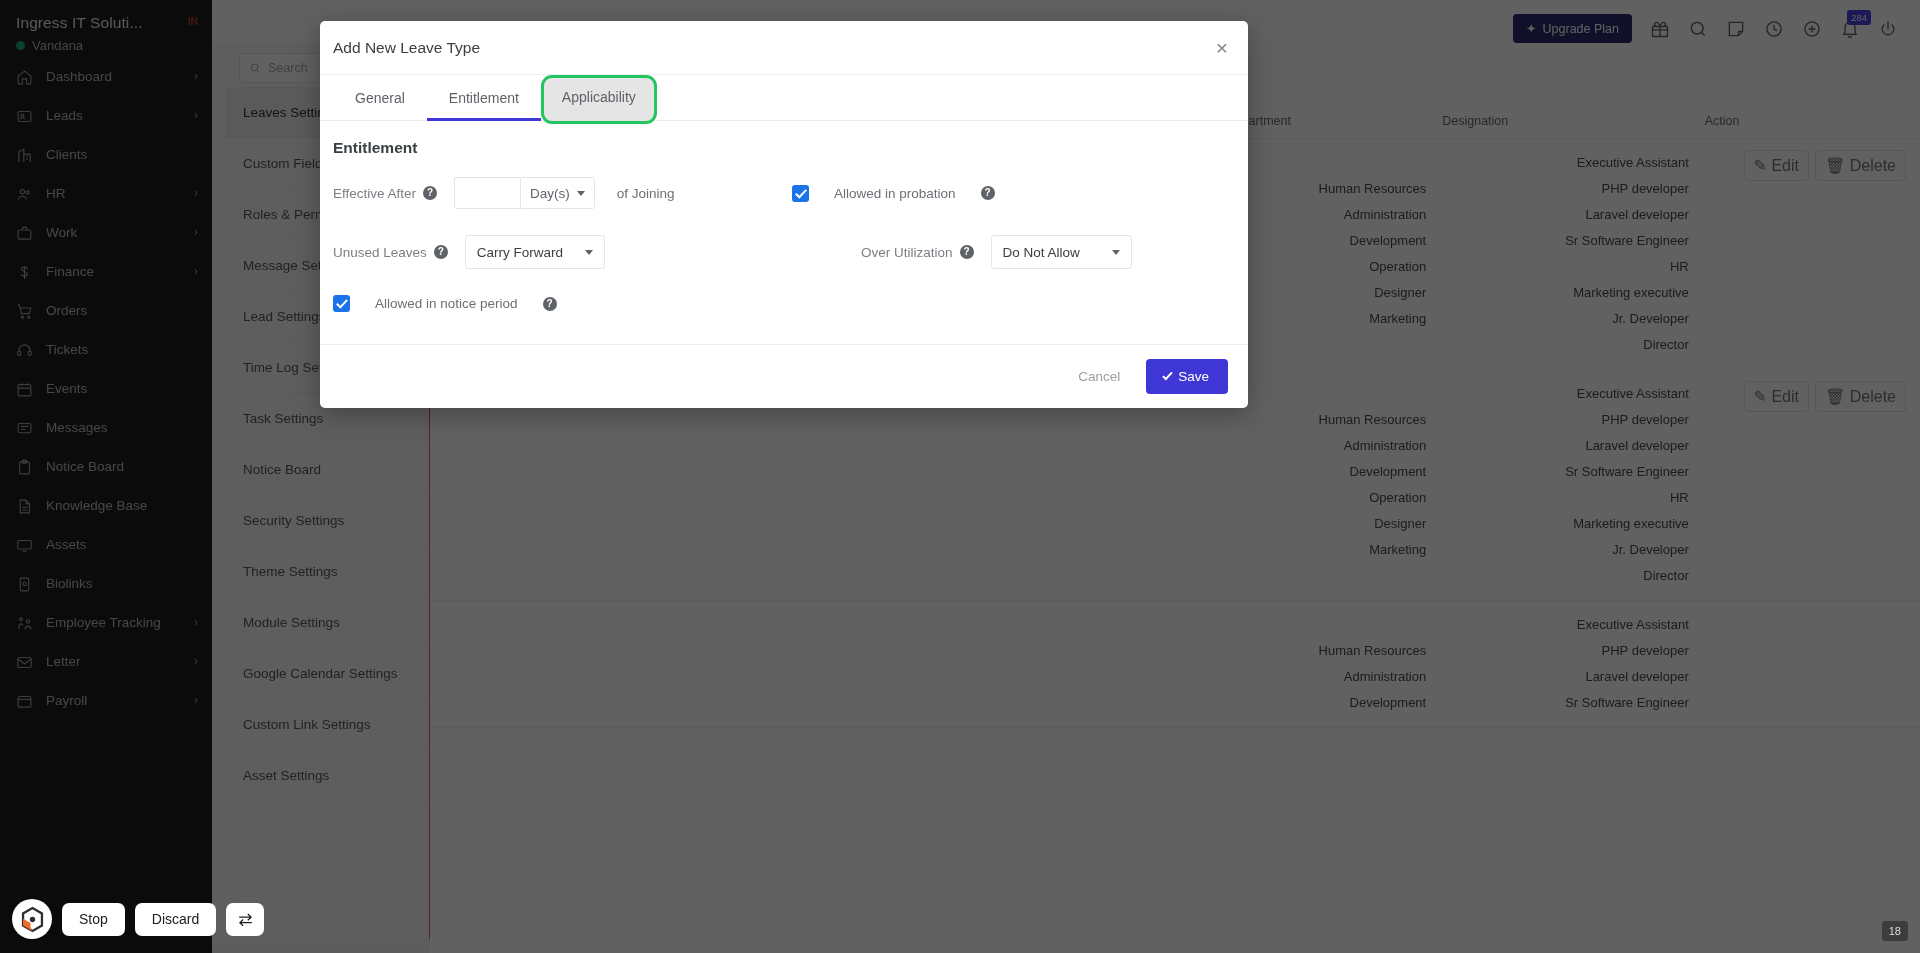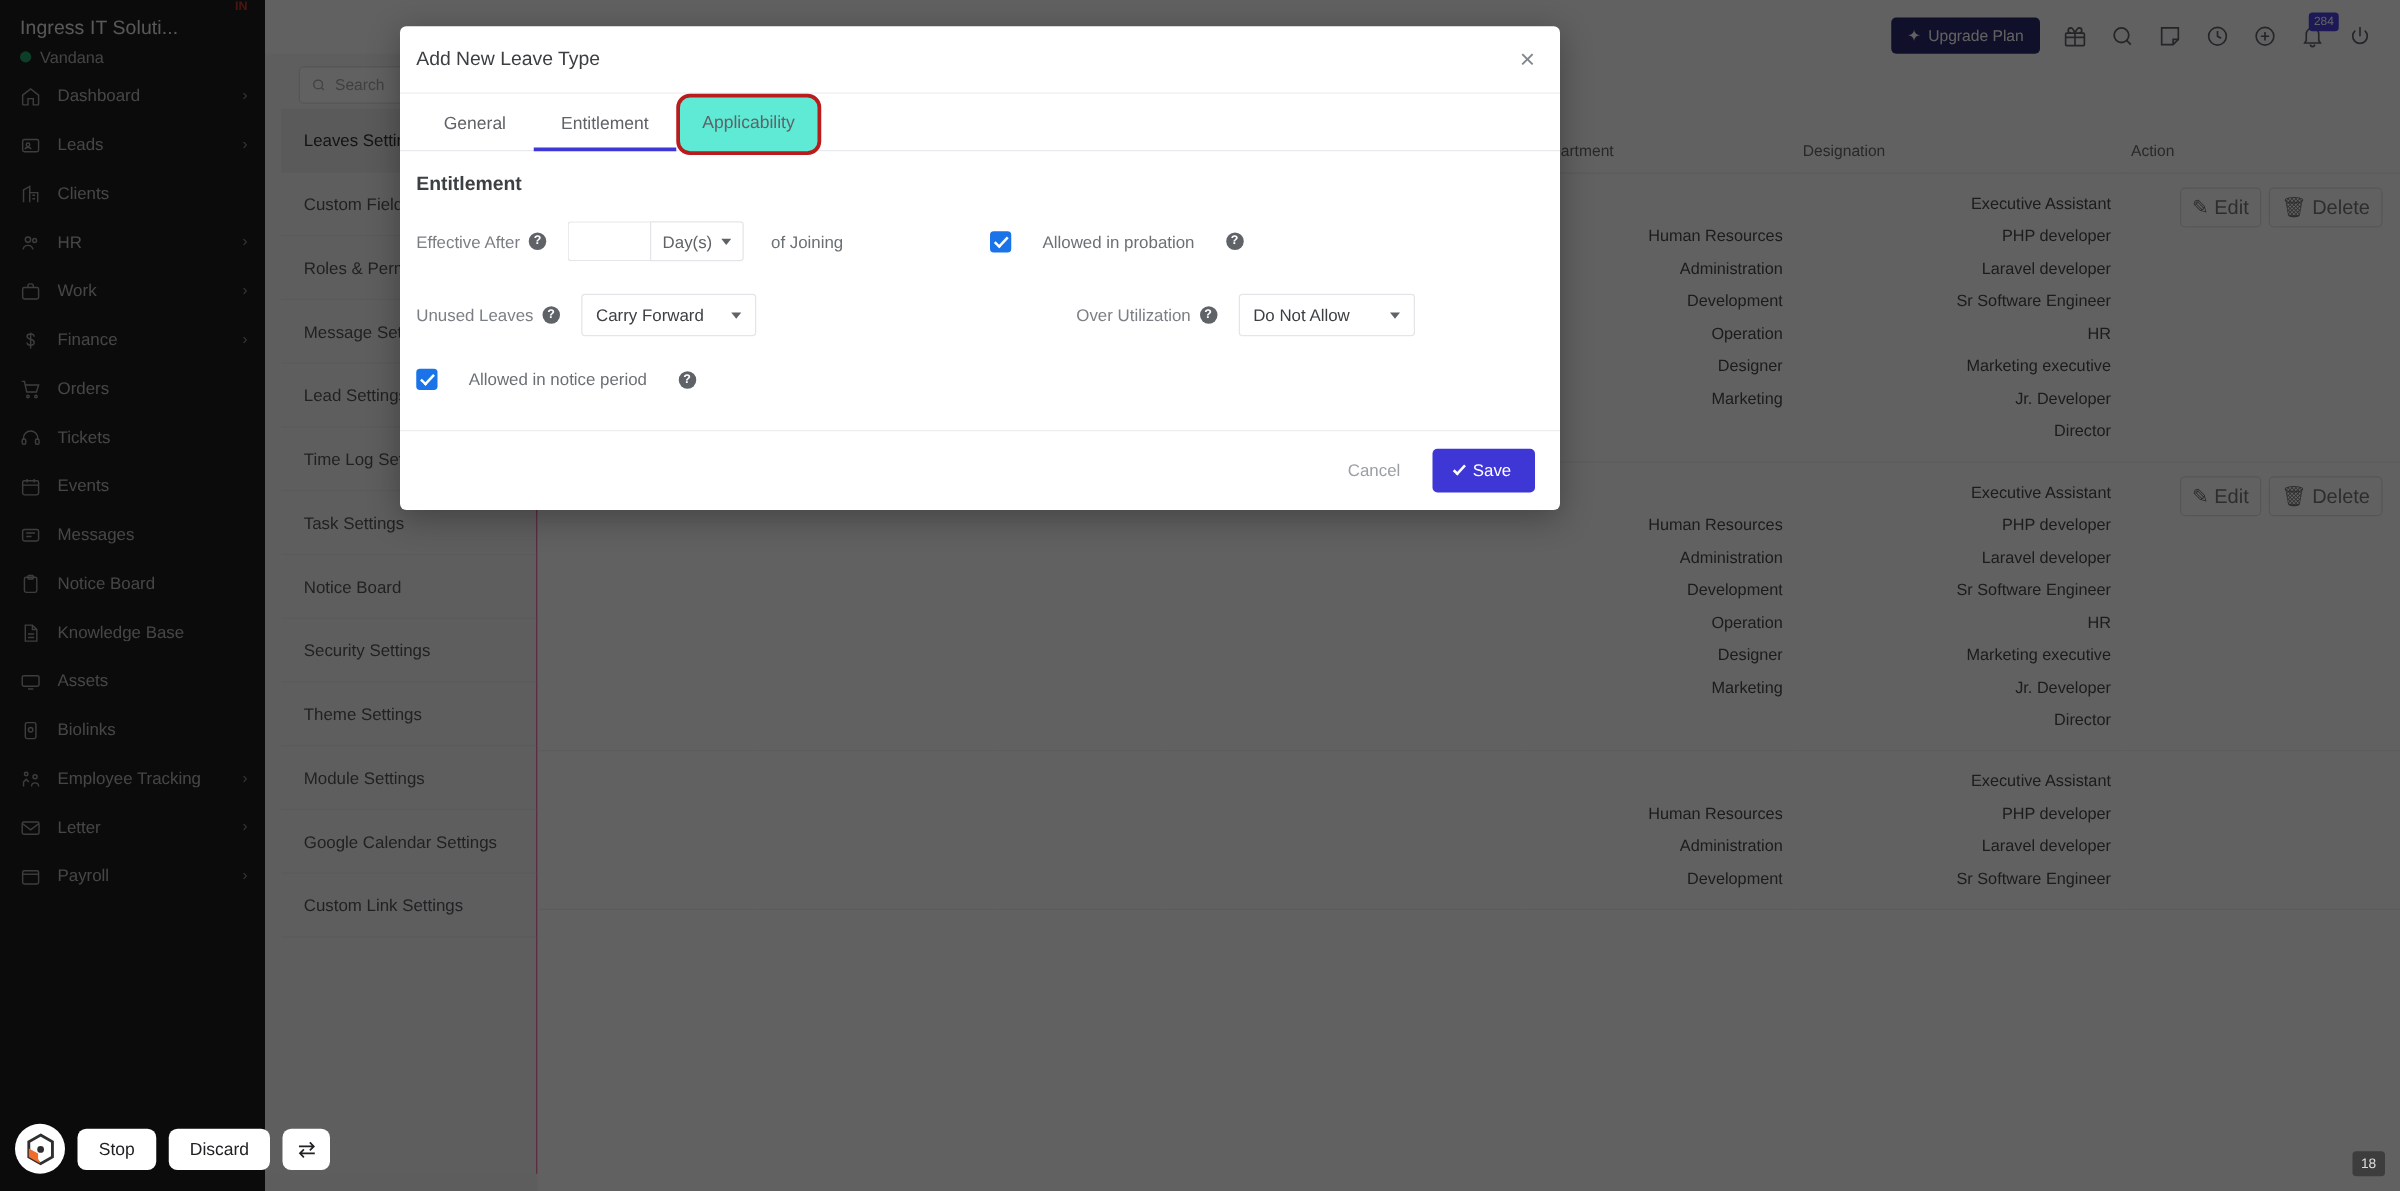--- a/index.html
+++ b/index.html
@@ -15,21 +15,21 @@
   #app-bg { position: absolute; inset: 0; background: #f4f5f7; }
 
   .sidebar {
     position: absolute; left: 0; top: 0; width: 212px; height: 953px;
     background: #1f1f1f; color: #cfcfcf;
   }
   .brand { padding: 14px 16px 10px 16px; }
   .brand-name { font-size: 15.5px; color: #e6e6e6; letter-spacing: .1px; }
   .brand-sub { display: flex; align-items: center; gap: 7px; margin-top: 6px; font-size: 13px; color: #b3b3b3; }
   .dot-green { width: 9px; height: 9px; border-radius: 50%; background: #23a26d; display: inline-block; }
-  .brand-flag { position: absolute; right: 14px; top: 0; font-size: 10px; font-weight: bold; color: #c0392b; }
+  .brand-flag { position: absolute; right: 14px; top: 16px; font-size: 10px; font-weight: bold; color: #c0392b; }
 
   .nav { margin-top: 6px; }
   .nav-item {
     display: flex; align-items: flex-start; gap: 13px;
     height: 39px; padding: 0 14px 0 16px; font-size: 13.5px; color: #b8b8b8;
     cursor: pointer;
   }
   .nav-item .ico { width: 17px; height: 17px; flex: 0 0 17px; opacity: .85; }
   .nav-item .lbl { flex: 1; white-space: nowrap; overflow: hidden; }
   .nav-item .chev { font-size: 12px; color: #8e8e8e; }
@@ -103,22 +103,22 @@
 
   .tabs { display: flex; align-items: flex-end; padding: 0 13px; border-bottom: 1px solid #e8eaed; position: relative; }
   .tab {
     padding: 15px 22px 14px 22px; font-size: 14px; color: #5f6368; cursor: pointer;
     position: relative;
   }
   .tab.active::after {
     content: ""; position: absolute; left: 0; right: 0; bottom: -1px; height: 3px; background: #3f36d6;
   }
   .tab.highlight {
-    border: 3px solid #b91c1c; border-radius: 11px;
-    padding: 11px 18px 16px 18px; margin-bottom: -4px; background: #5eead4;
+    border: 3px solid #22c55e; border-radius: 11px;
+    padding: 11px 18px 16px 18px; margin-bottom: -4px; background: #e5e5e5;
   }
 
   .modal-body { flex: 1; padding: 18px 13px 0 13px; }
   .section-title { font-size: 15.5px; font-weight: 700; color: #3c4043; margin: 0 0 20px 0; }
 
   .row2 { display: flex; }
   .col { width: 50%; display: flex; align-items: center; }
   .col.right { padding-left: 8px; }
   .fld-label { font-size: 13.5px; color: #7b7f84; display: flex; align-items: center; gap: 7px; }
   .help {
@@ -444,20 +444,21 @@
           <div class="sub-item">Message Setting</div>
           <div class="sub-item">Lead Settings</div>
           <div class="sub-item">Time Log Settin</div>
           <div class="sub-item">Task Settings</div>
           <div class="sub-item">Notice Board</div>
           <div class="sub-item">Security Settings</div>
           <div class="sub-item">Theme Settings</div>
           <div class="sub-item">Module Settings</div>
           <div class="sub-item">Google Calendar Settings</div>
           <div class="sub-item">Custom Link Settings</div>
+          <div class="sub-item">Asset Settings</div>
         </div>
     </div>
 
     <div class="content">
       <div class="page-head">
         <div class="page-title">Leaves Type Settings</div>
         <div class="crumbs">Home  Settings  Leave Type Settings</div>
       </div>
       <table class="data">
         <colgroup>

